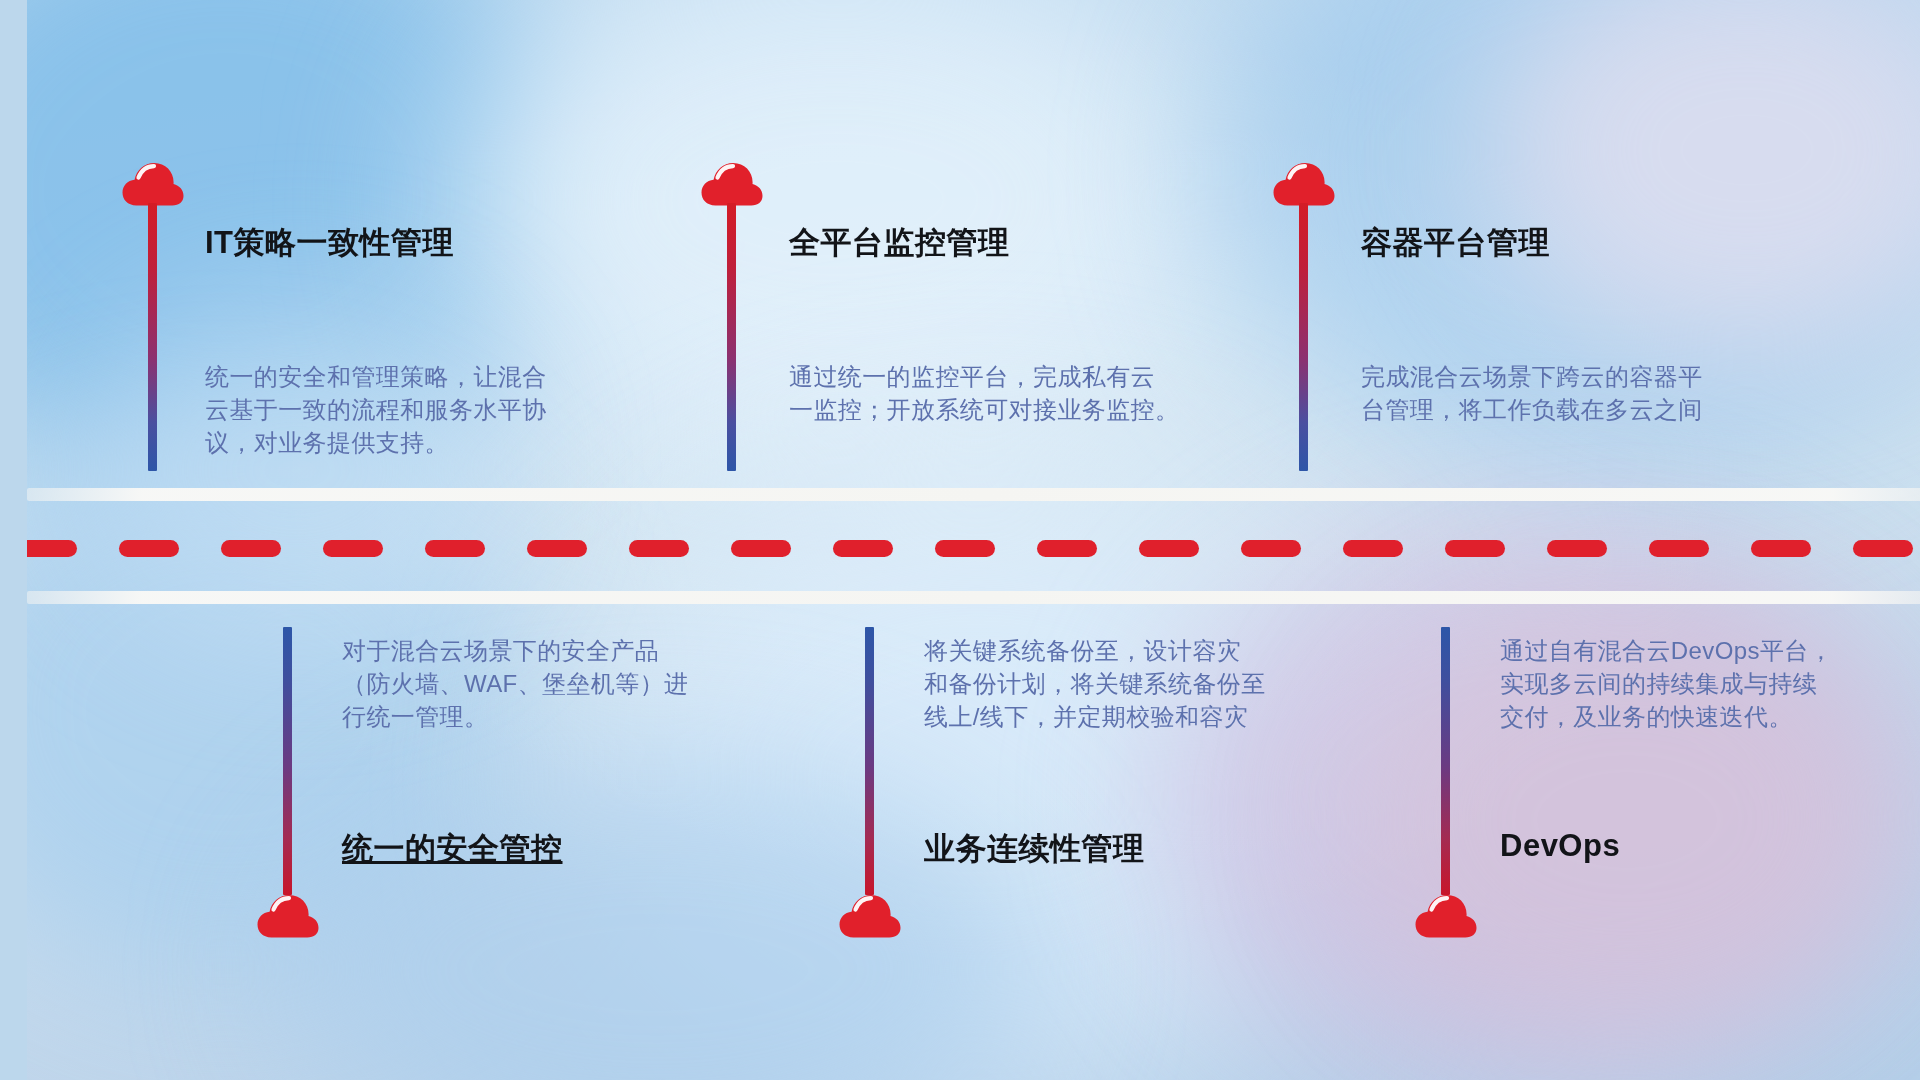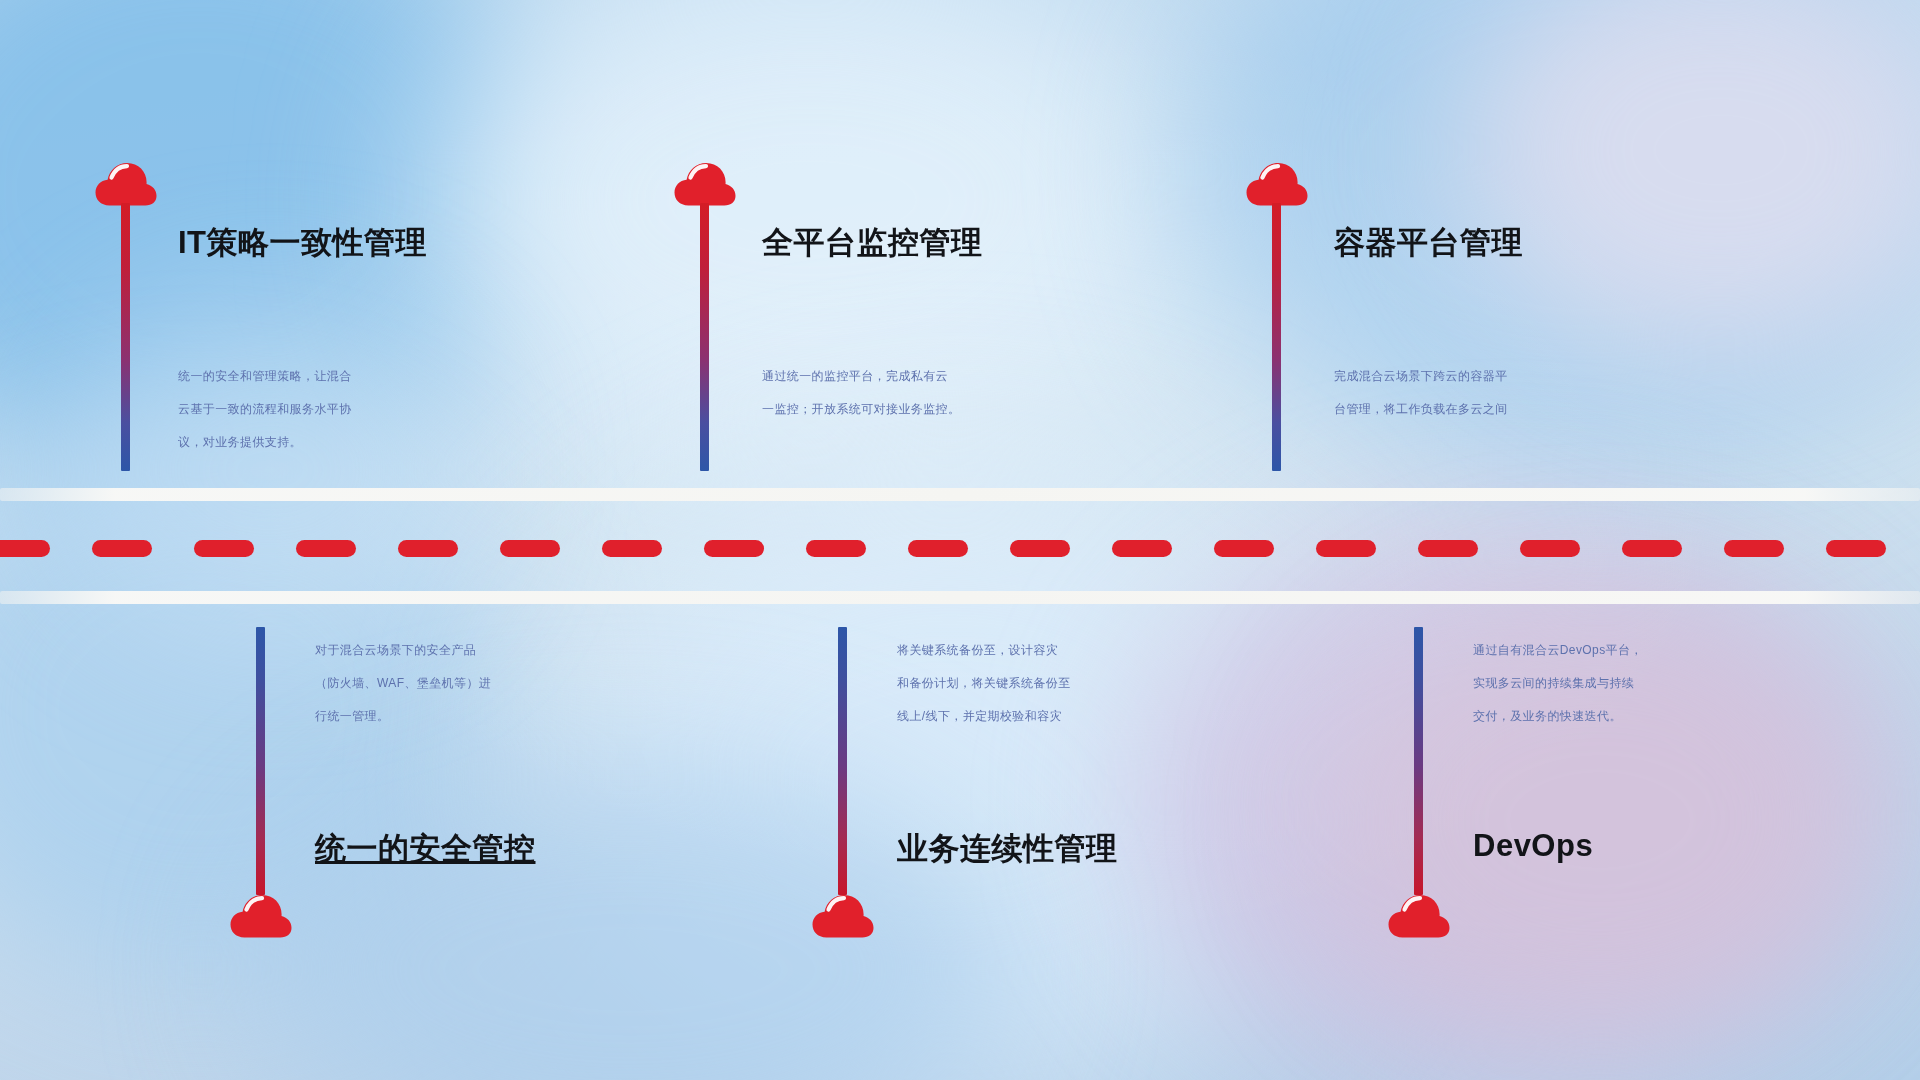--- a/index.html
+++ b/index.html
@@ -1,21 +1,21 @@
 <!DOCTYPE html>
 <html><head>
 <meta charset="utf-8">
 <style>
   html,body{margin:0;padding:0;}
   body{
     width:1920px;height:1080px;overflow:hidden;
     font-family:"Liberation Sans","DejaVu Sans",sans-serif;
     position:relative;background:#bcd7ec;
   }
-  #stage{position:absolute;inset:0;overflow:hidden;}
+  #stage{position:absolute;inset:0;overflow:hidden;margin-left:27px;}
 
   
   .bg-base{
     position:absolute;inset:0;
     background:linear-gradient(170deg,#bcd9ef 0%,#c4ddf1 18%,#cfe4f3 38%,#cfe2f0 55%,#c3d8ec 72%,#b9d2ea 88%,#b4cfe9 100%);
   }
   .bloom{position:absolute;border-radius:50%;filter:blur(70px);pointer-events:none;}
   .b1{left:-160px;top:-120px;width:720px;height:620px;background:rgba(120,185,232,.75);}
   .b2{left:430px;top:-60px;width:760px;height:520px;background:rgba(222,238,250,.95);filter:blur(90px);}
   .b3{left:1180px;top:-140px;width:820px;height:620px;background:rgba(158,201,236,.7);}
@@ -57,21 +57,21 @@
   
   .cloud{position:absolute;width:62px;height:46px;}
 
   
   .heading{
     position:absolute;white-space:nowrap;
     font-size:31px;font-weight:700;color:#121418;letter-spacing:.5px;
   }
   .body{
     position:absolute;
-    font-size:12px;line-height:33px;color:#5d71ad;letter-spacing:.4px;
+    font-size:24px;line-height:33px;color:#5d71ad;letter-spacing:.4px;
     width:420px;
   }
   .body .ln{display:block;white-space:nowrap;}
 </style>
 </head>
 <body>
 
 <div id="stage">
 
   <div class="bg-base"></div>

